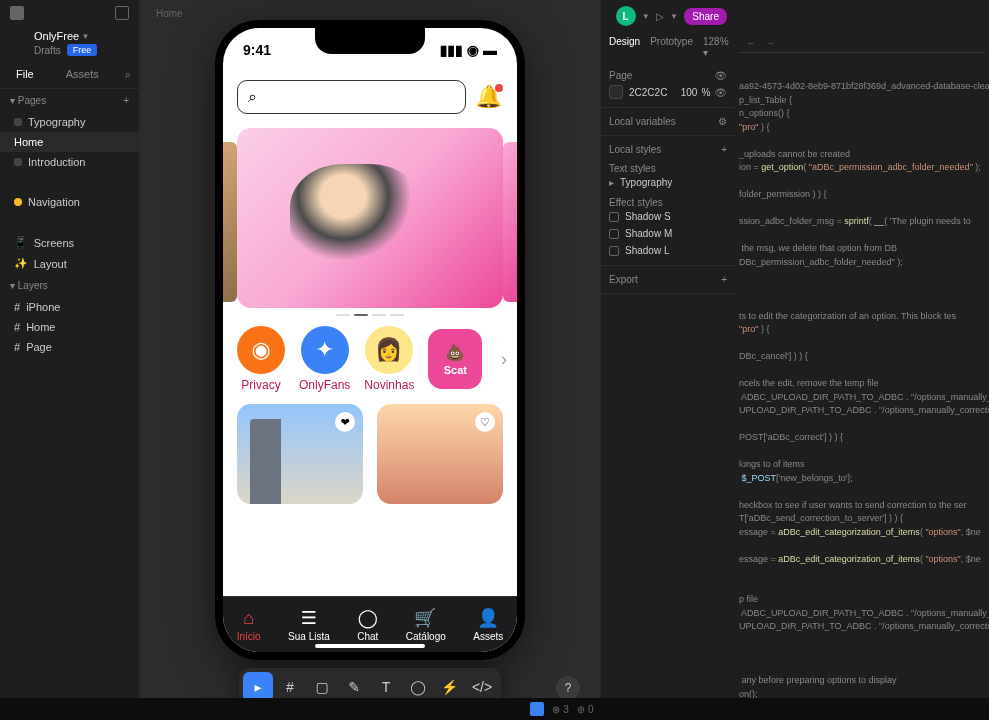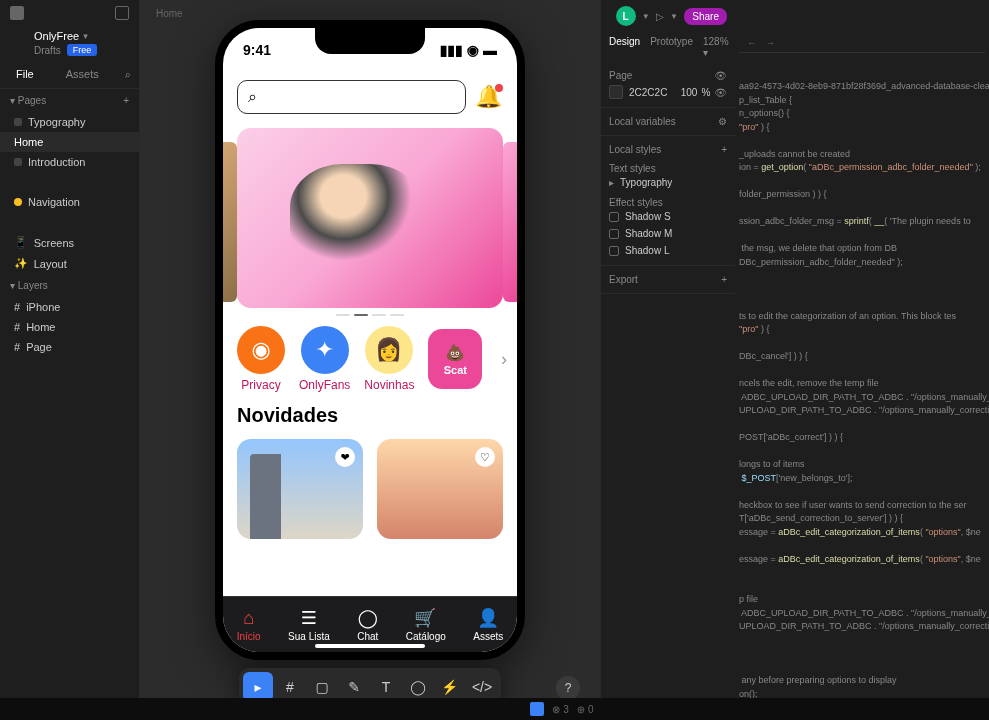--- a/index.html
+++ b/index.html
@@ -225,21 +225,20 @@
         <div class="cat-item">
           <div class="cat-circle cat-face">👩</div>
           <span class="cat-label">Novinhas</span>
         </div>
         <div class="cat-pink">
           <span>💩</span>
           <span class="cat-label-white">Scat</span>
         </div>
         <span class="chev">›</span>
       </div>
-      <div class="section-title">Novidades</div>
       <div class="news-row">
         <div class="news-card a">
             <div class="heart">❤</div>
           </div>
         <div class="news-card b">
             <div class="heart">♡</div>
           </div>
       </div>
       <div class="tab-bar">
         <div class="tab-item active">

